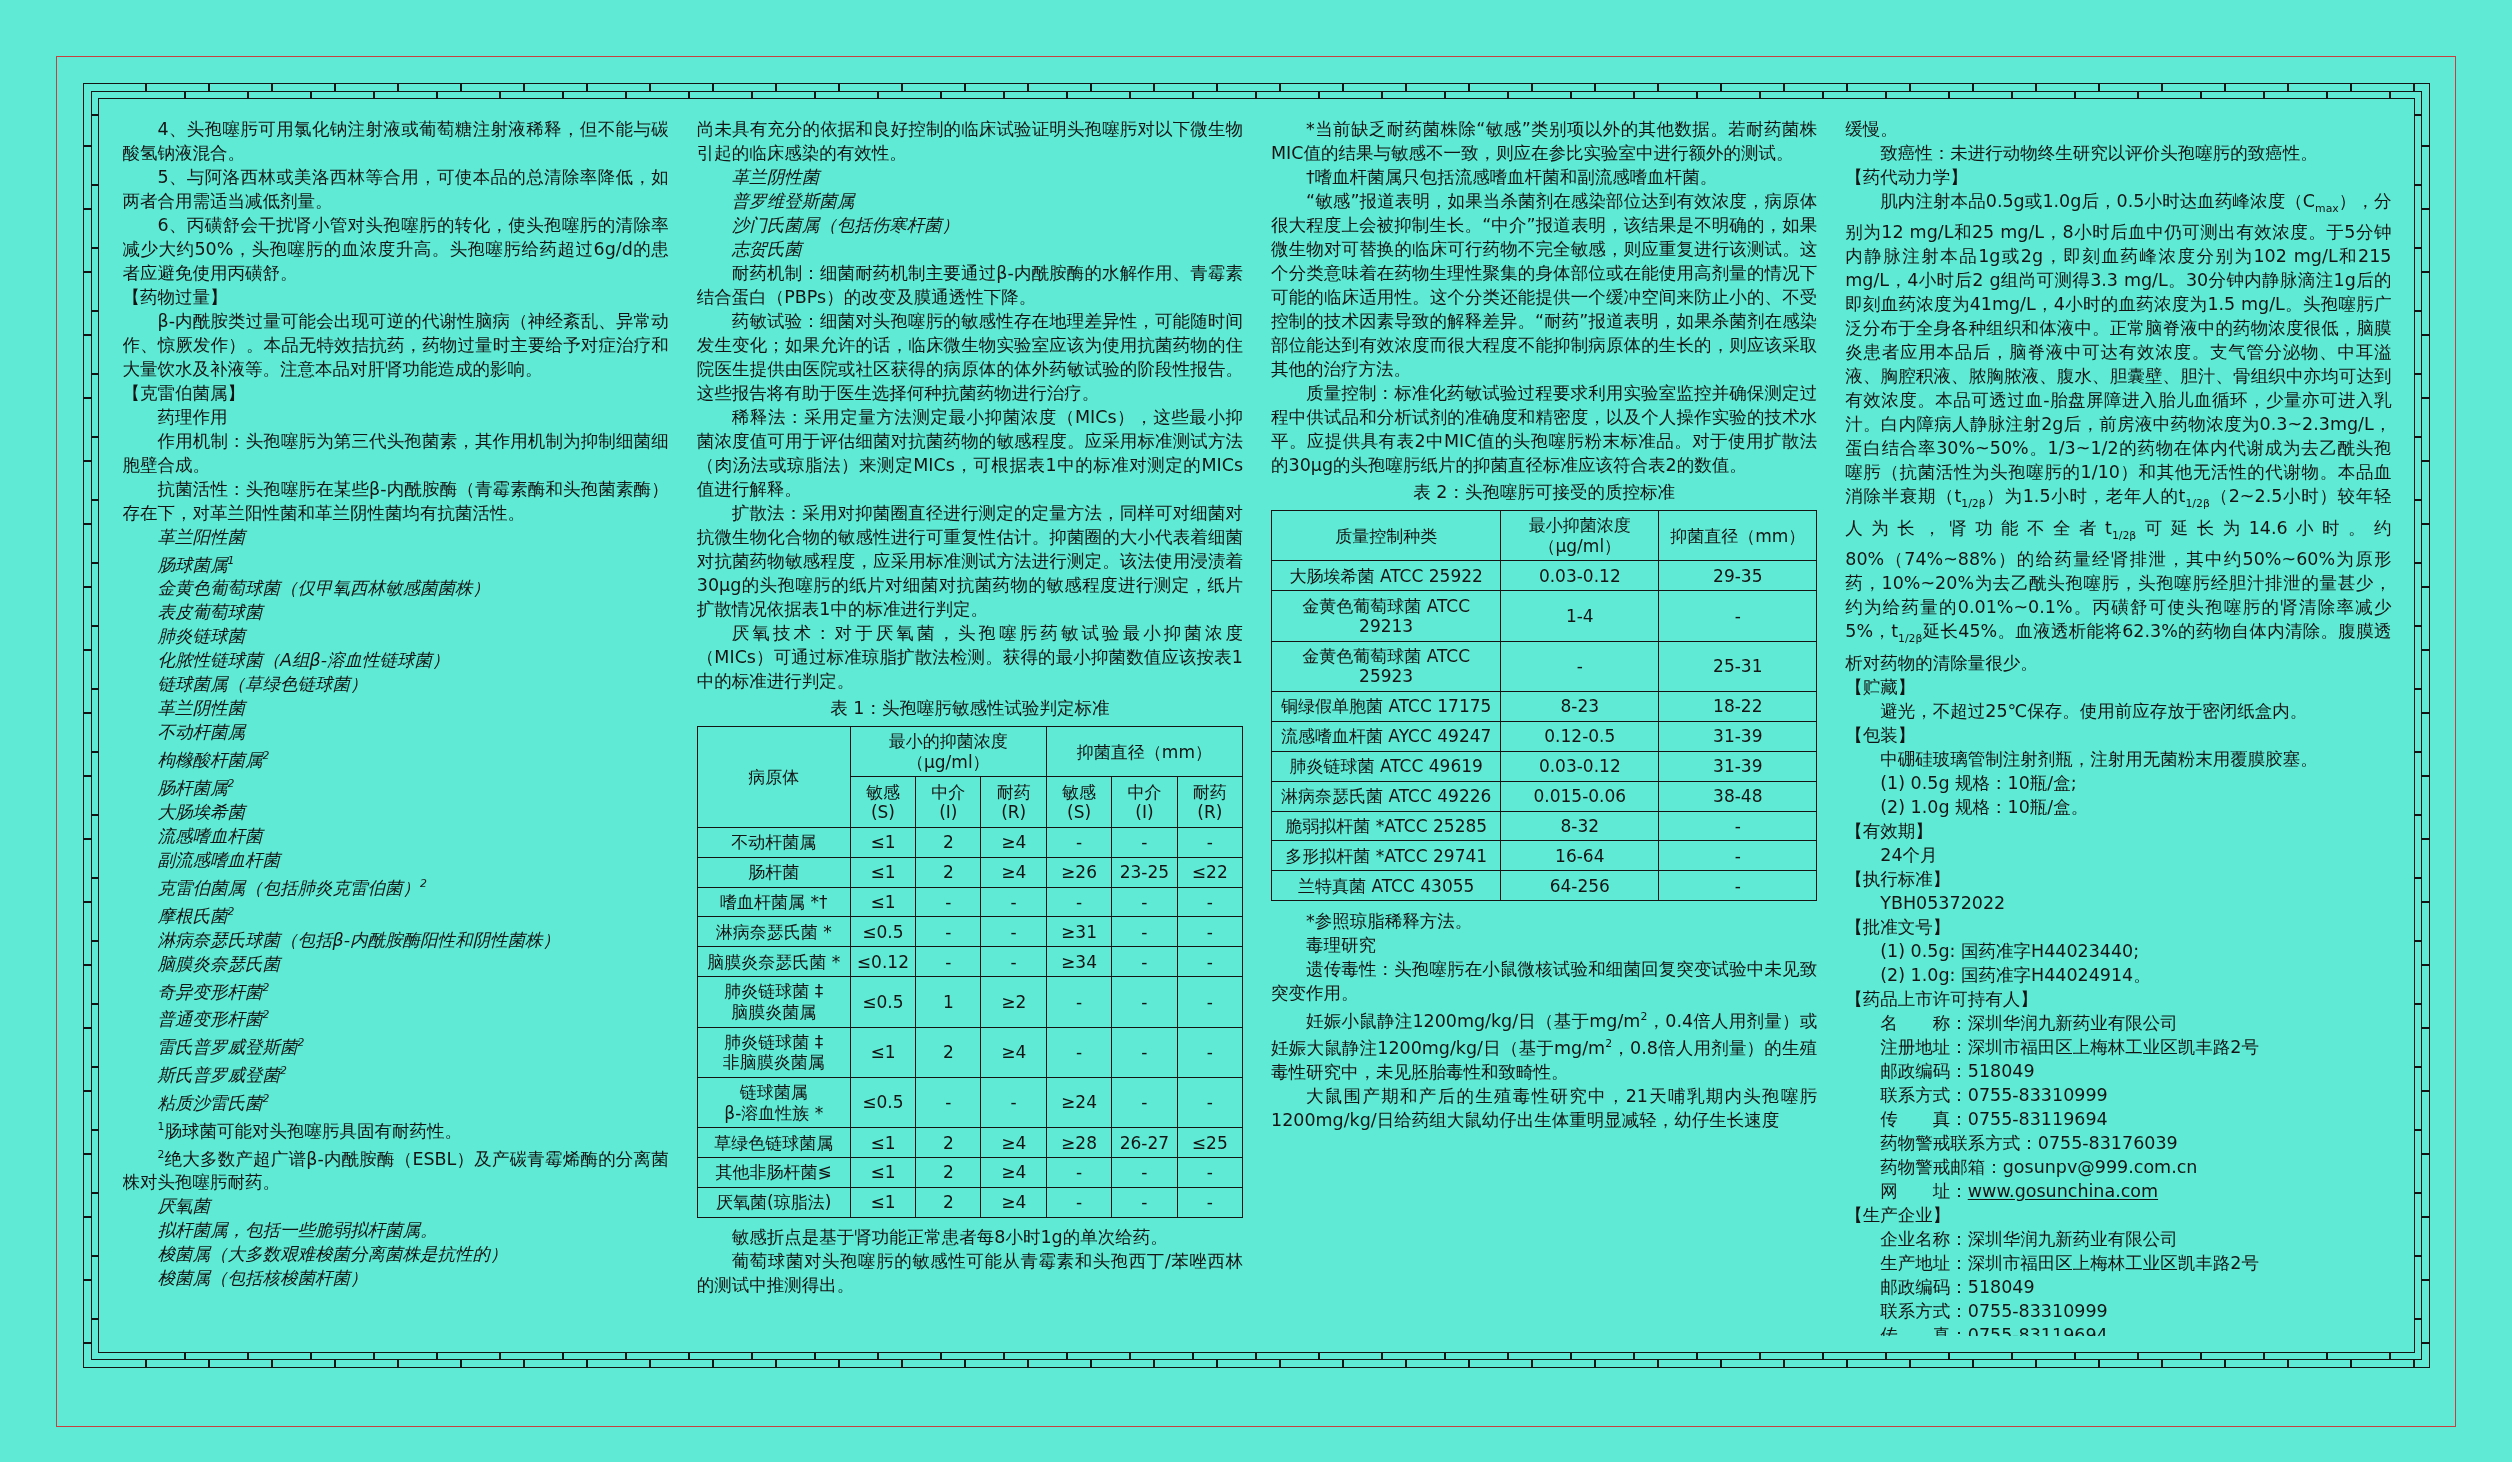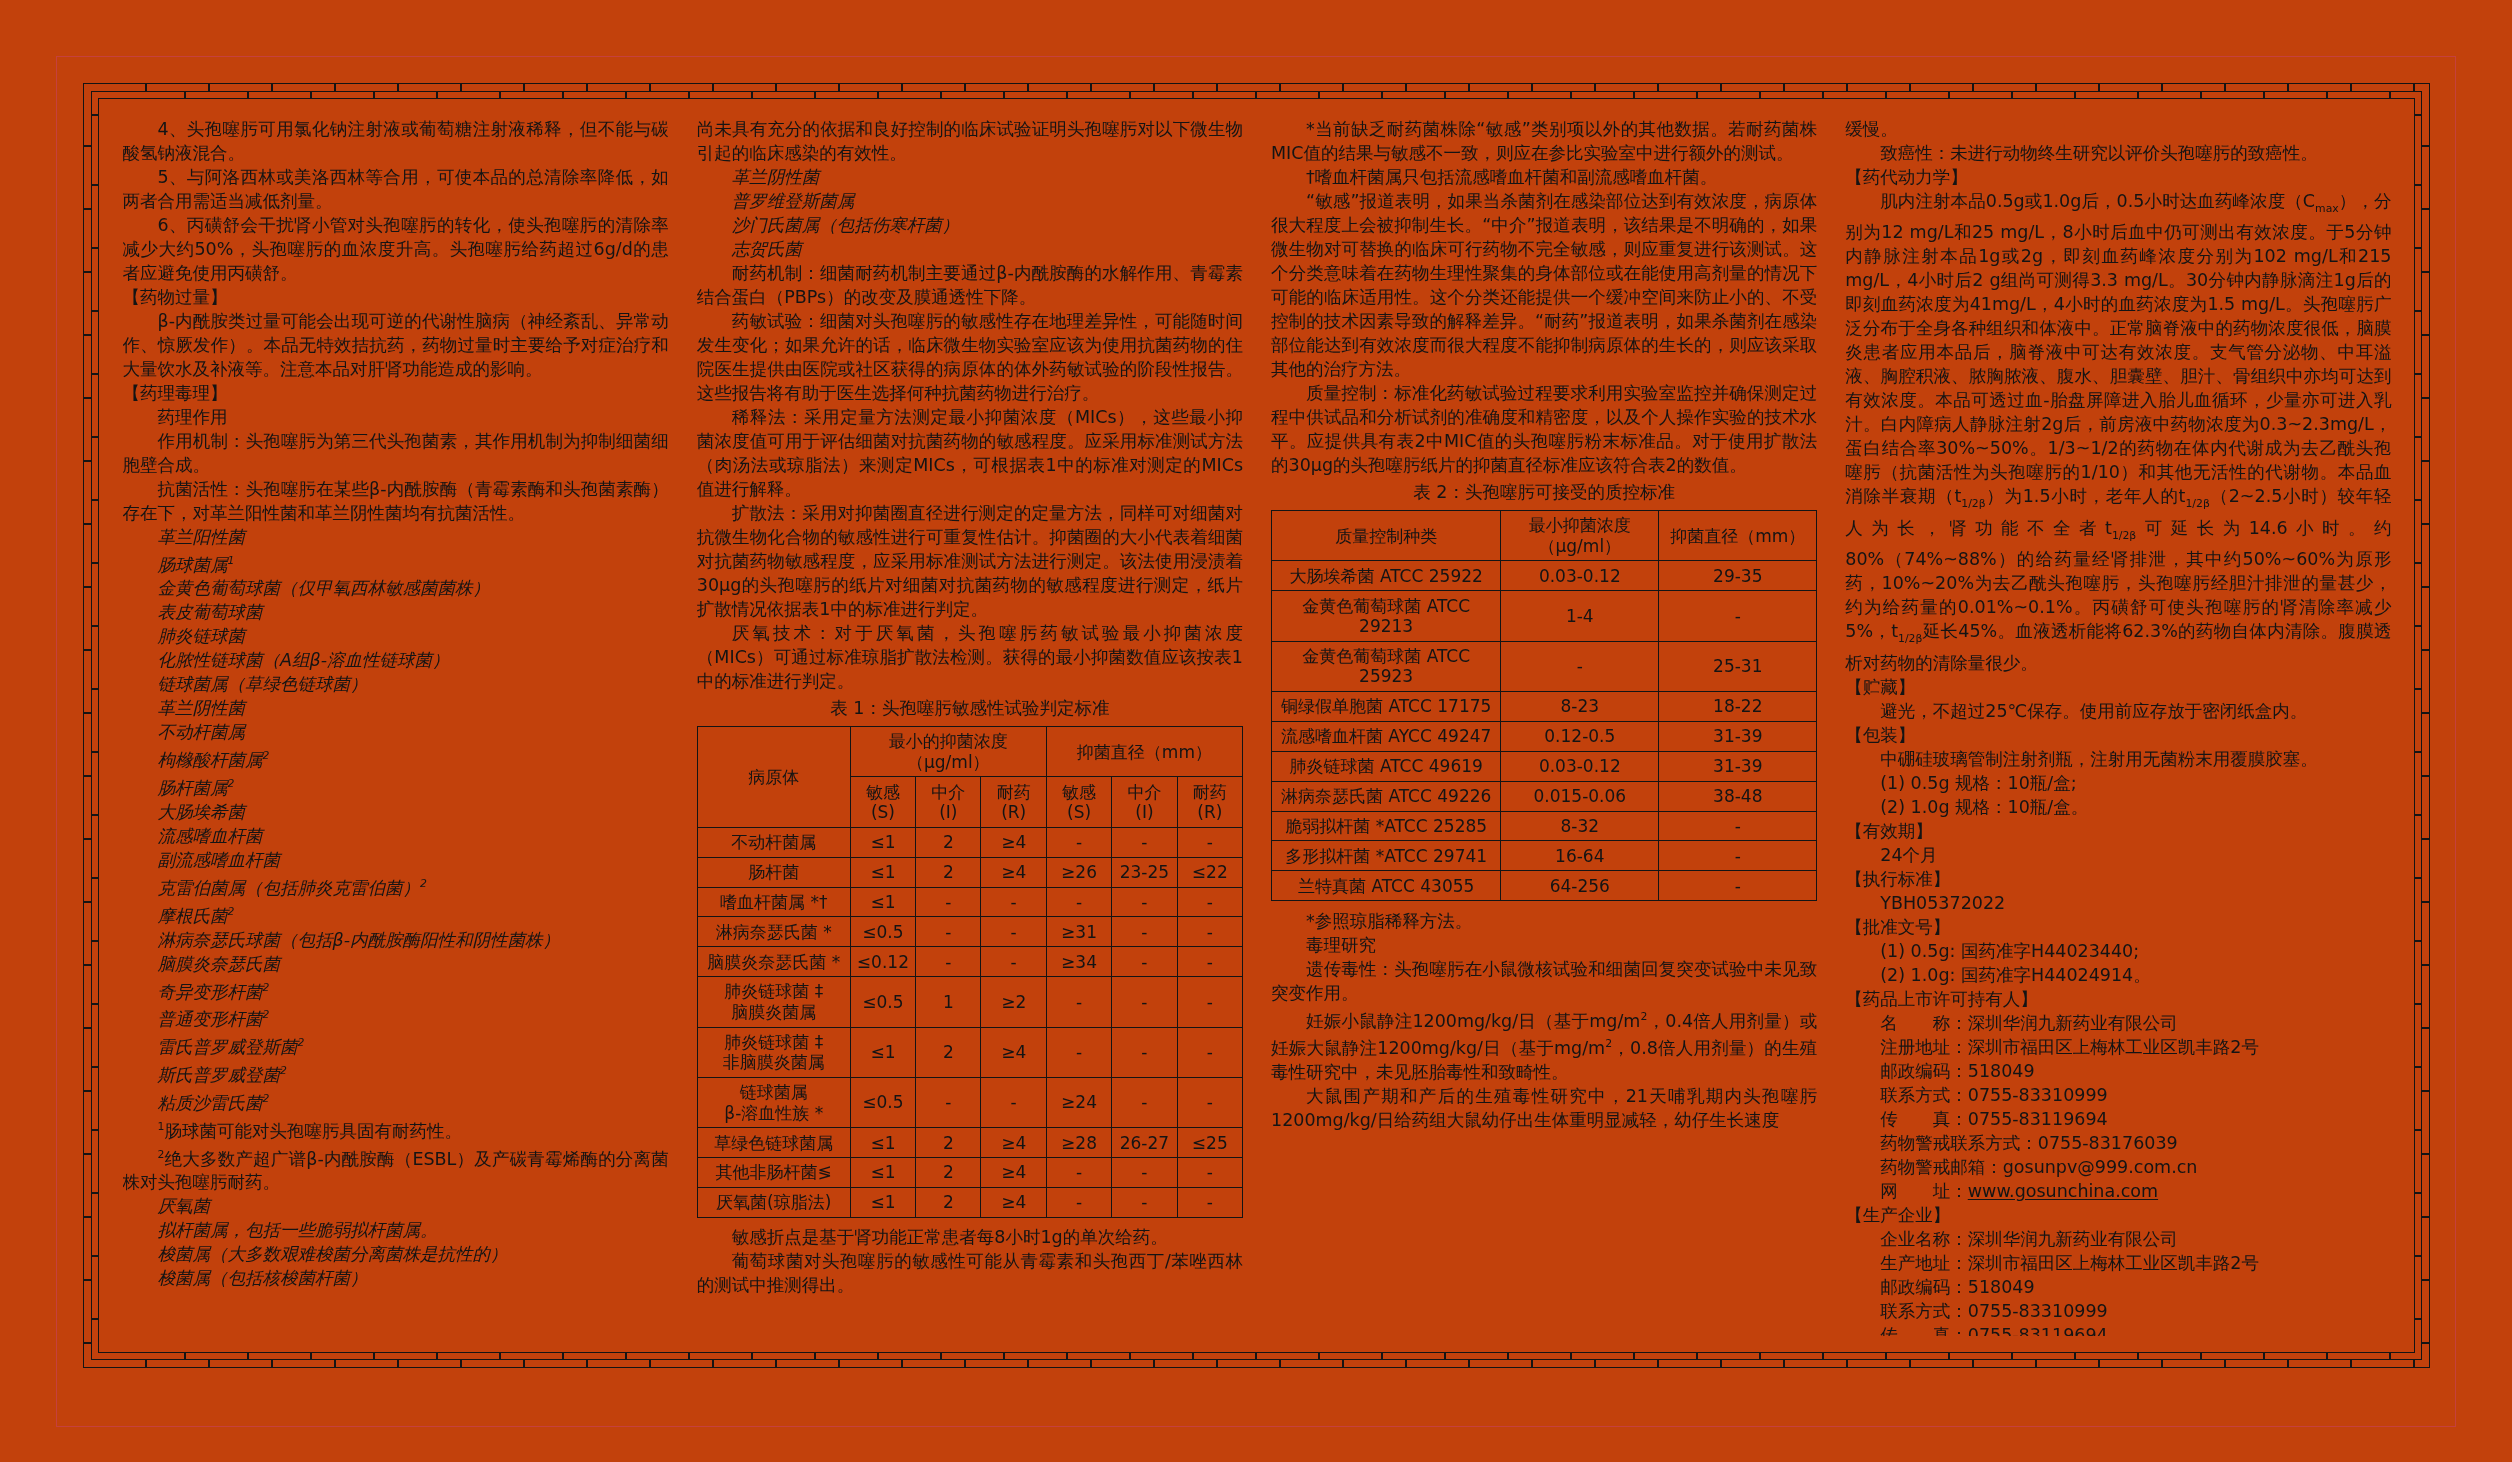--- a/index.html
+++ b/index.html
@@ -1,17 +1,17 @@
 <!DOCTYPE html>
 <html style="font-size:9.7px"><head>
 <meta charset="utf-8">
 <style>
   html,body{margin:0;padding:0;width:2512px;height:1463px;background:#ffffff;}
   body{font-family:"DejaVu Sans","Liberation Sans",sans-serif;color:#141414;}
-  .page{position:absolute;inset:0;background:#c2410c;overflow:hidden;}
+  .page{position:absolute;inset:0;background:#5eead4;overflow:hidden;}
   
   .red-frame{position:absolute;left:56px;top:56px;right:56px;bottom:35px;border:1.8px solid #c5403e;}
   
   .brick-frame{position:absolute;left:83px;top:83px;right:82px;bottom:94px;border:1.8px solid #141414;}
   .mid{position:absolute;inset:6.6px;border:1.8px solid #141414;}
   .inner{position:absolute;inset:6.6px;border:1.8px solid #141414;}
   .gap{position:absolute;inset:0;}
   .tick{position:absolute;}
   .tick.h{left:0;right:0;height:6.6px;background-image:repeating-linear-gradient(to right,transparent 0,transparent 61px,#141414 61px,#141414 63px);}
   .tick.v{top:0;bottom:0;width:6.6px;background-image:repeating-linear-gradient(to bottom,transparent 0,transparent 61px,#141414 61px,#141414 63px);}
@@ -58,21 +58,21 @@
     </div>
   </div>
 
   <div class="content" data-name="insert-body">
     <section class="colm" data-name="column-1">
         <div class="blk p" data-name="paragraph">4、头孢噻肟可用氯化钠注射液或葡萄糖注射液稀释，但不能与碳酸氢钠液混合。</div>
         <div class="blk p" data-name="paragraph">5、与阿洛西林或美洛西林等合用，可使本品的总清除率降低，如两者合用需适当减低剂量。</div>
         <div class="blk p" data-name="paragraph">6、丙磺舒会干扰肾小管对头孢噻肟的转化，使头孢噻肟的清除率减少大约50%，头孢噻肟的血浓度升高。头孢噻肟给药超过6g/d的患者应避免使用丙磺舒。</div>
         <div class="blk h" data-name="section-heading">【药物过量】</div>
         <div class="blk p" data-name="paragraph">β-内酰胺类过量可能会出现可逆的代谢性脑病（神经紊乱、异常动作、惊厥发作）。本品无特效拮抗药，药物过量时主要给予对症治疗和大量饮水及补液等。注意本品对肝肾功能造成的影响。</div>
-        <div class="blk h" data-name="section-heading">【药理毒理】</div>
+        <div class="blk h" data-name="section-heading">【克雷伯菌属】</div>
         <div class="blk p" data-name="paragraph">药理作用</div>
         <div class="blk p" data-name="paragraph">作用机制：头孢噻肟为第三代头孢菌素，其作用机制为抑制细菌细胞壁合成。</div>
         <div class="blk p" data-name="paragraph">抗菌活性：头孢噻肟在某些β-内酰胺酶（青霉素酶和头孢菌素酶）存在下，对革兰阳性菌和革兰阴性菌均有抗菌活性。</div>
         <div class="blk li" data-name="list-item">革兰阳性菌</div>
         <div class="blk li" data-name="list-item">肠球菌属<sup>1</sup></div>
         <div class="blk li" data-name="list-item">金黄色葡萄球菌（仅甲氧西林敏感菌菌株）</div>
         <div class="blk li" data-name="list-item">表皮葡萄球菌</div>
         <div class="blk li" data-name="list-item">肺炎链球菌</div>
         <div class="blk li" data-name="list-item">化脓性链球菌（A组β-溶血性链球菌）</div>
         <div class="blk li" data-name="list-item">链球菌属（草绿色链球菌）</div>

